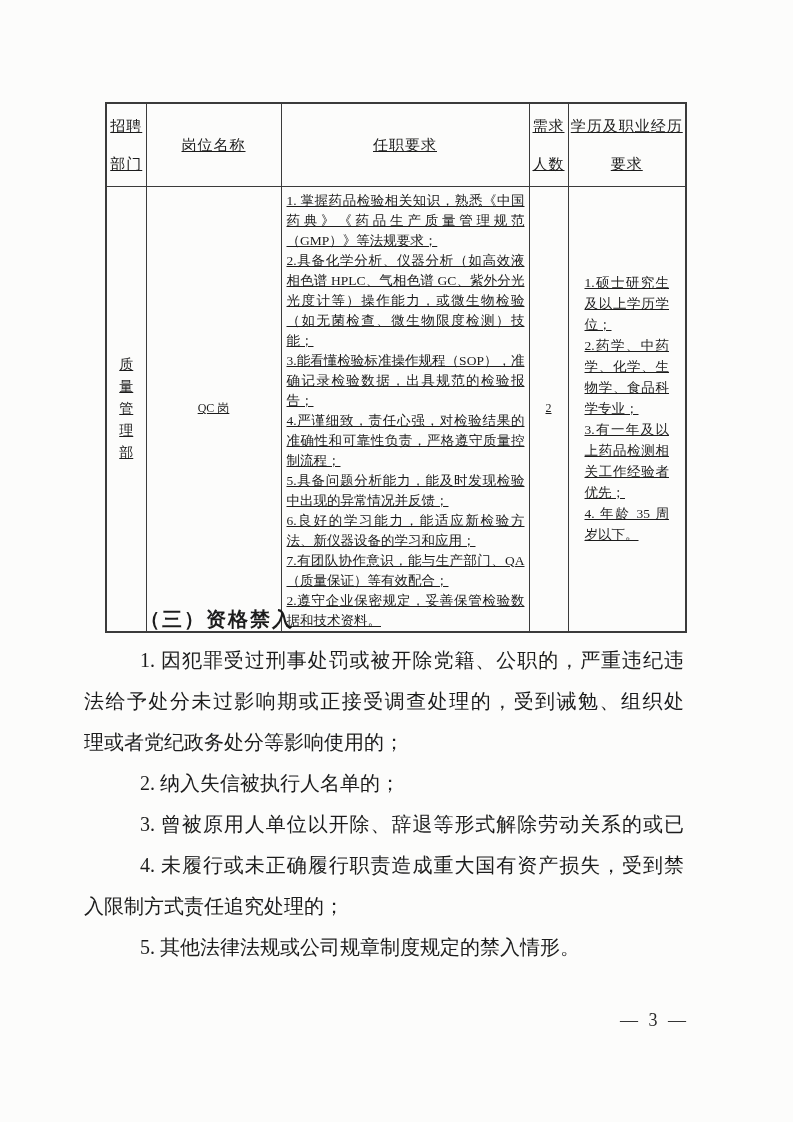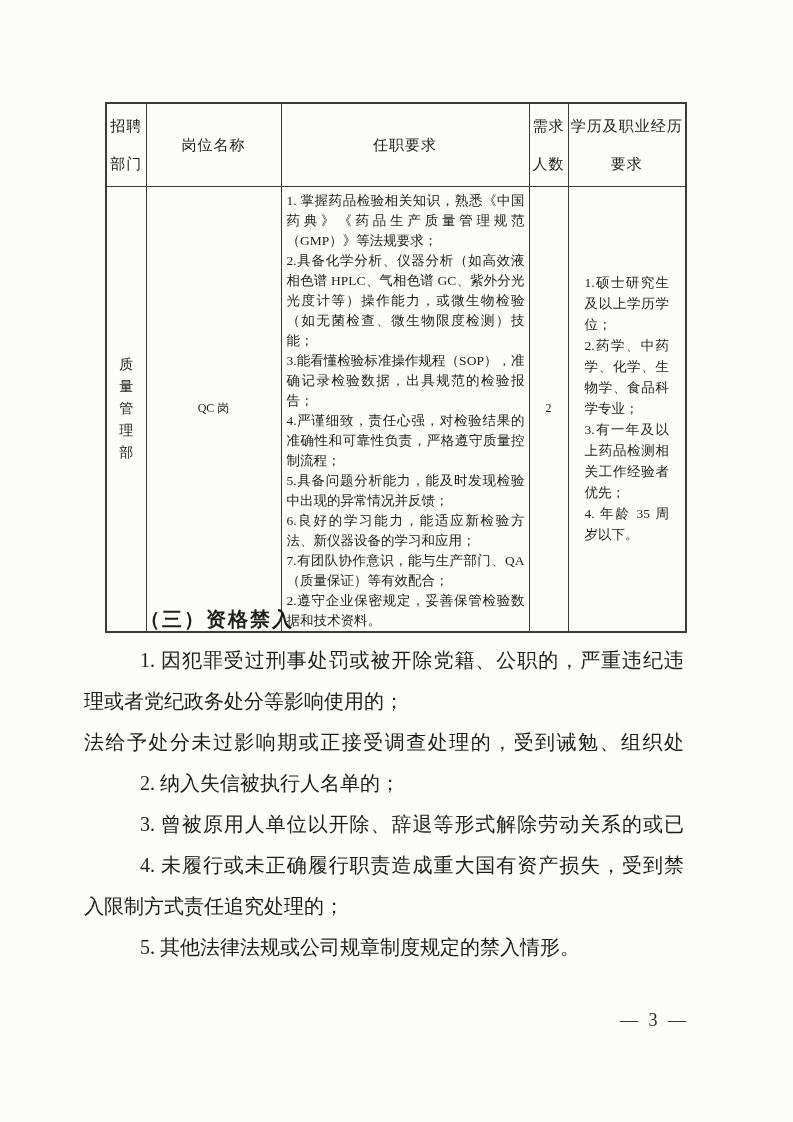--- a/index.html
+++ b/index.html
@@ -16,20 +16,21 @@
 
   
   table.recruit {
     position: absolute;
     left: 105px;
     top: 102px;
     width: 580px;
     border-collapse: collapse;
     table-layout: fixed;
     border: 2px solid #3b3b3b;
+    text-decoration: underline;
   }
   table.recruit th, table.recruit td {
     border: 1px solid #3b3b3b;
     font-weight: normal;
     padding: 0;
     vertical-align: middle;
   }
   table.recruit thead tr { height: 83px; }
   table.recruit tbody tr { height: 412px; }
   .th-inner {
@@ -168,22 +169,22 @@
         </td>
       </tr>
     </tbody>
   </table>
 
   <div class="section">
     <div class="doc-heading">（三）资格禁入</div>
 
     <div>
       <div class="doc-line first full">1. 因犯罪受过刑事处罚或被开除党籍、公职的，严重违纪违</div>
+      <div class="doc-line full">法给予处分未过影响期或正接受调查处理的，受到诫勉、组织处</div>
       <div class="doc-line">理或者党纪政务处分等影响使用的；</div>
-      <div class="doc-line full">法给予处分未过影响期或正接受调查处理的，受到诫勉、组织处</div>
     </div>
 
     <div>
       <div class="doc-line first">2. 纳入失信被执行人名单的；</div>
     </div>
 
     <div>
       <div class="doc-line first full">3. 曾被原用人单位以开除、辞退等形式解除劳动关系的或已</div>
     </div>
 

